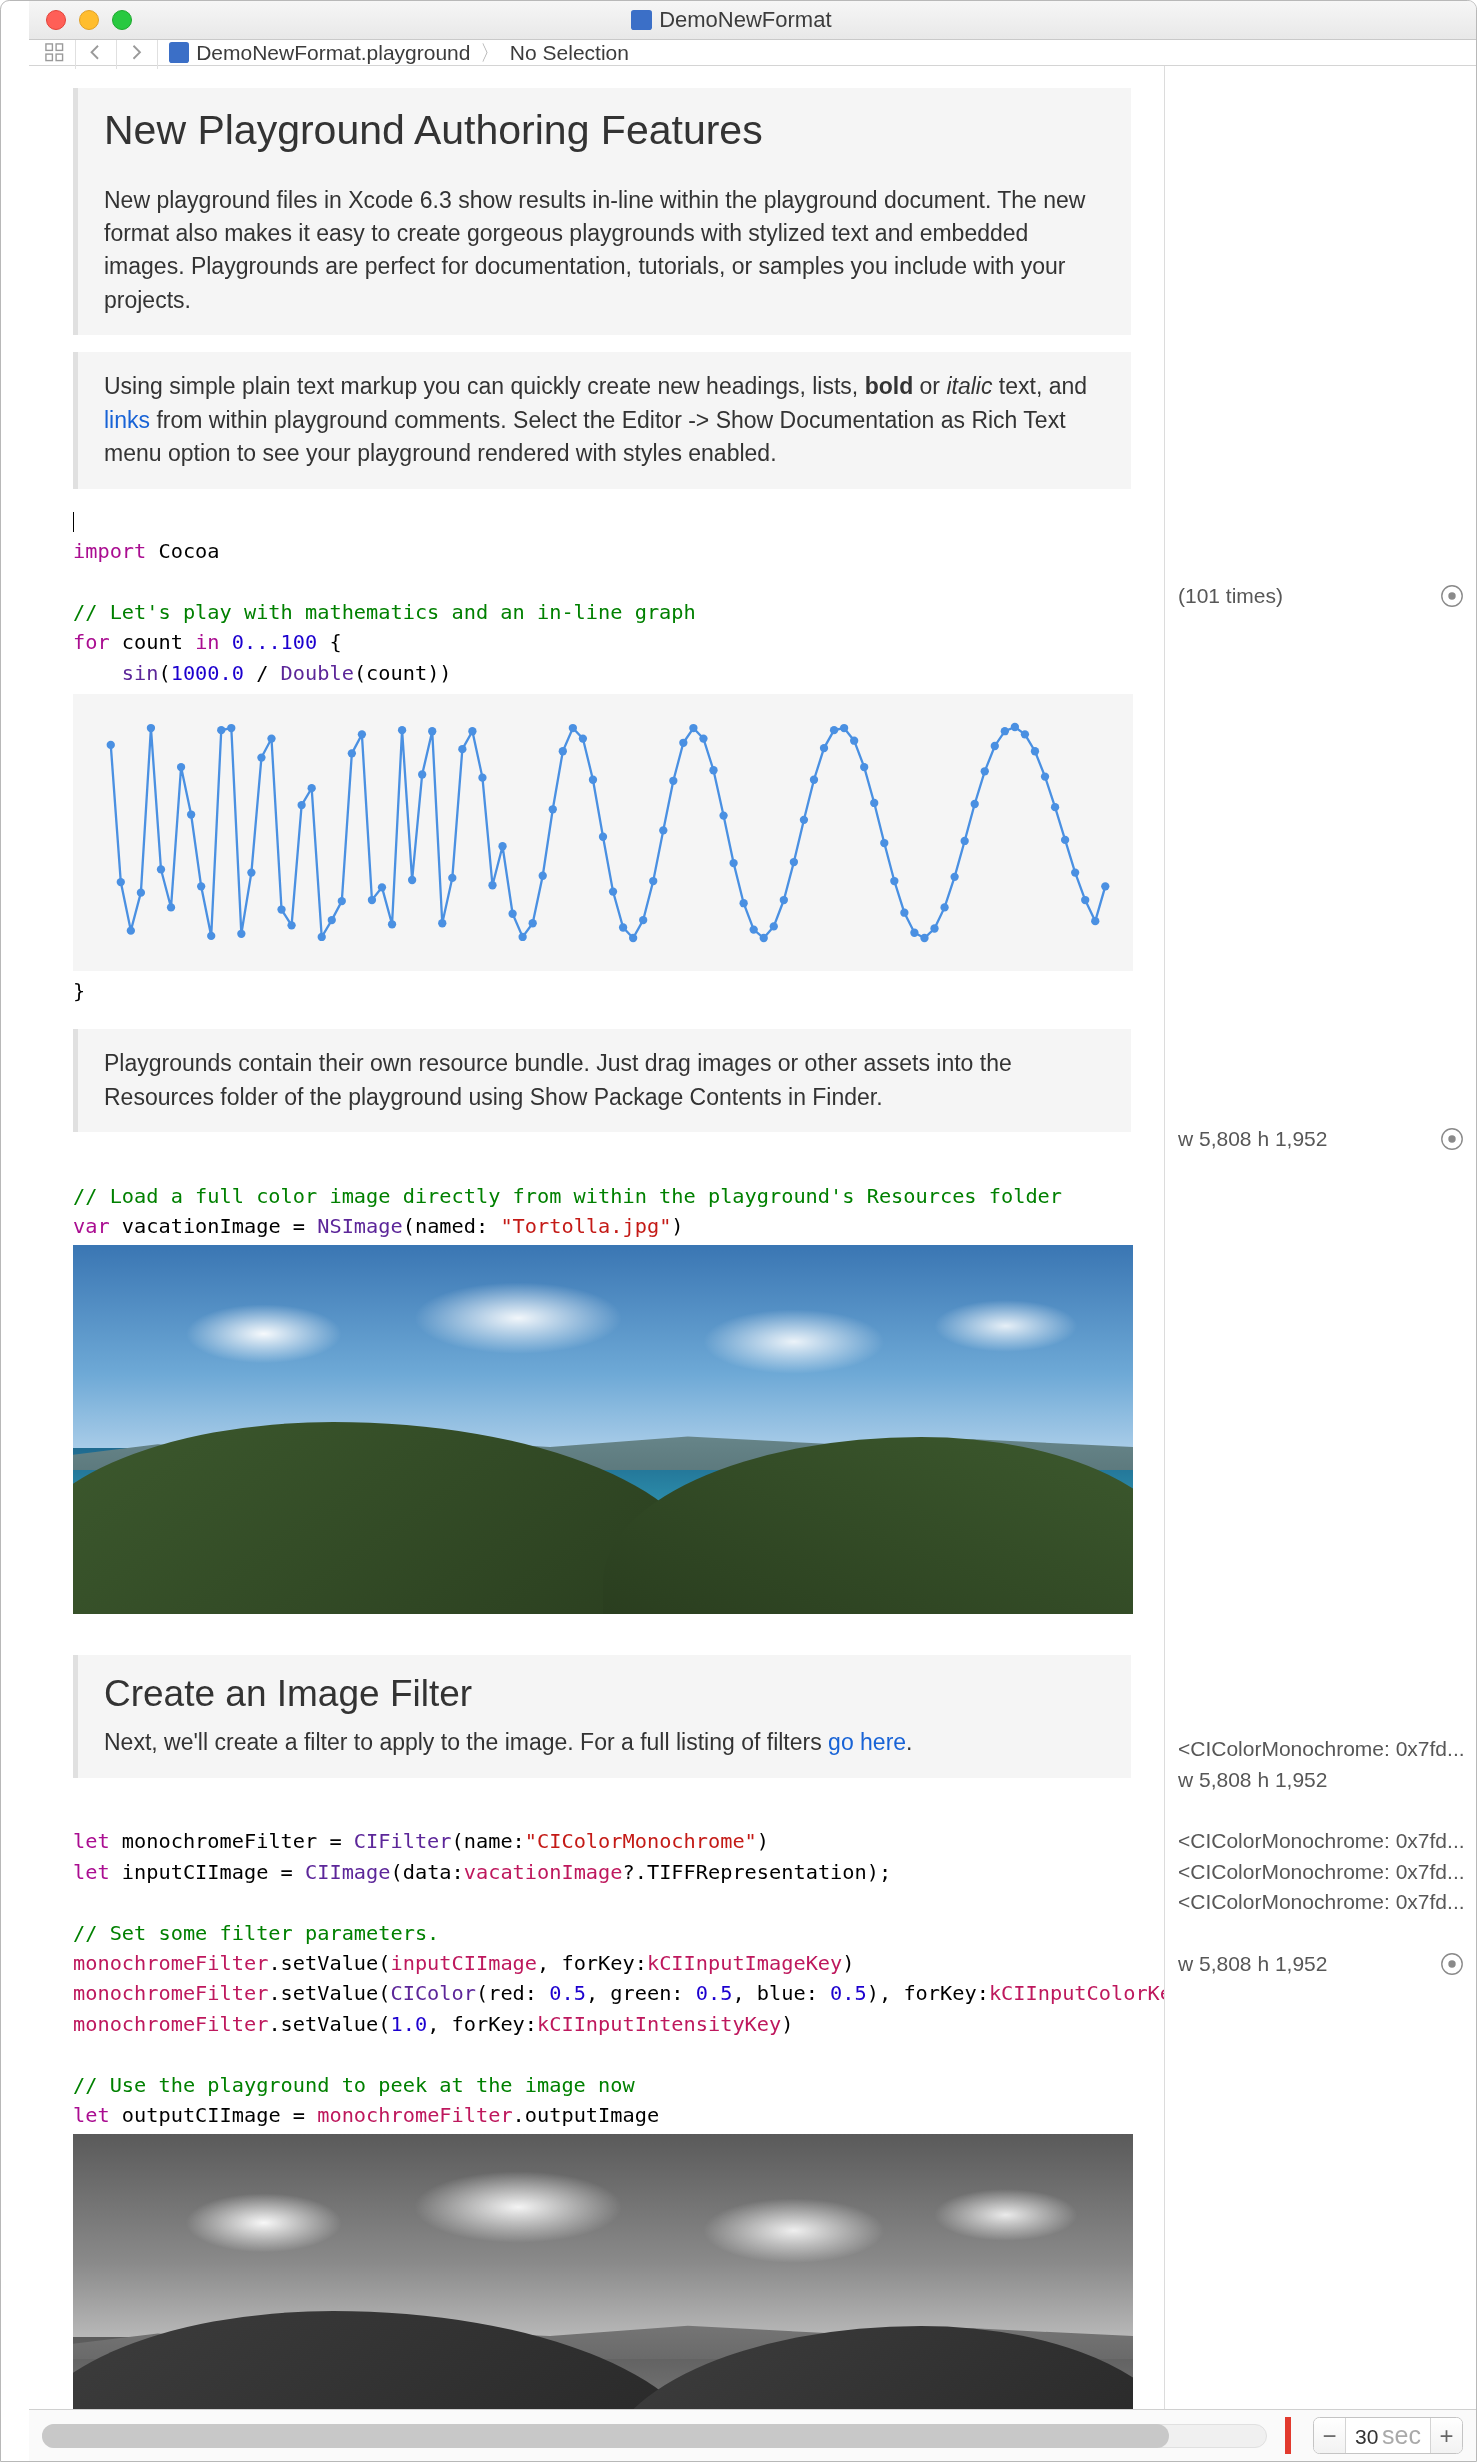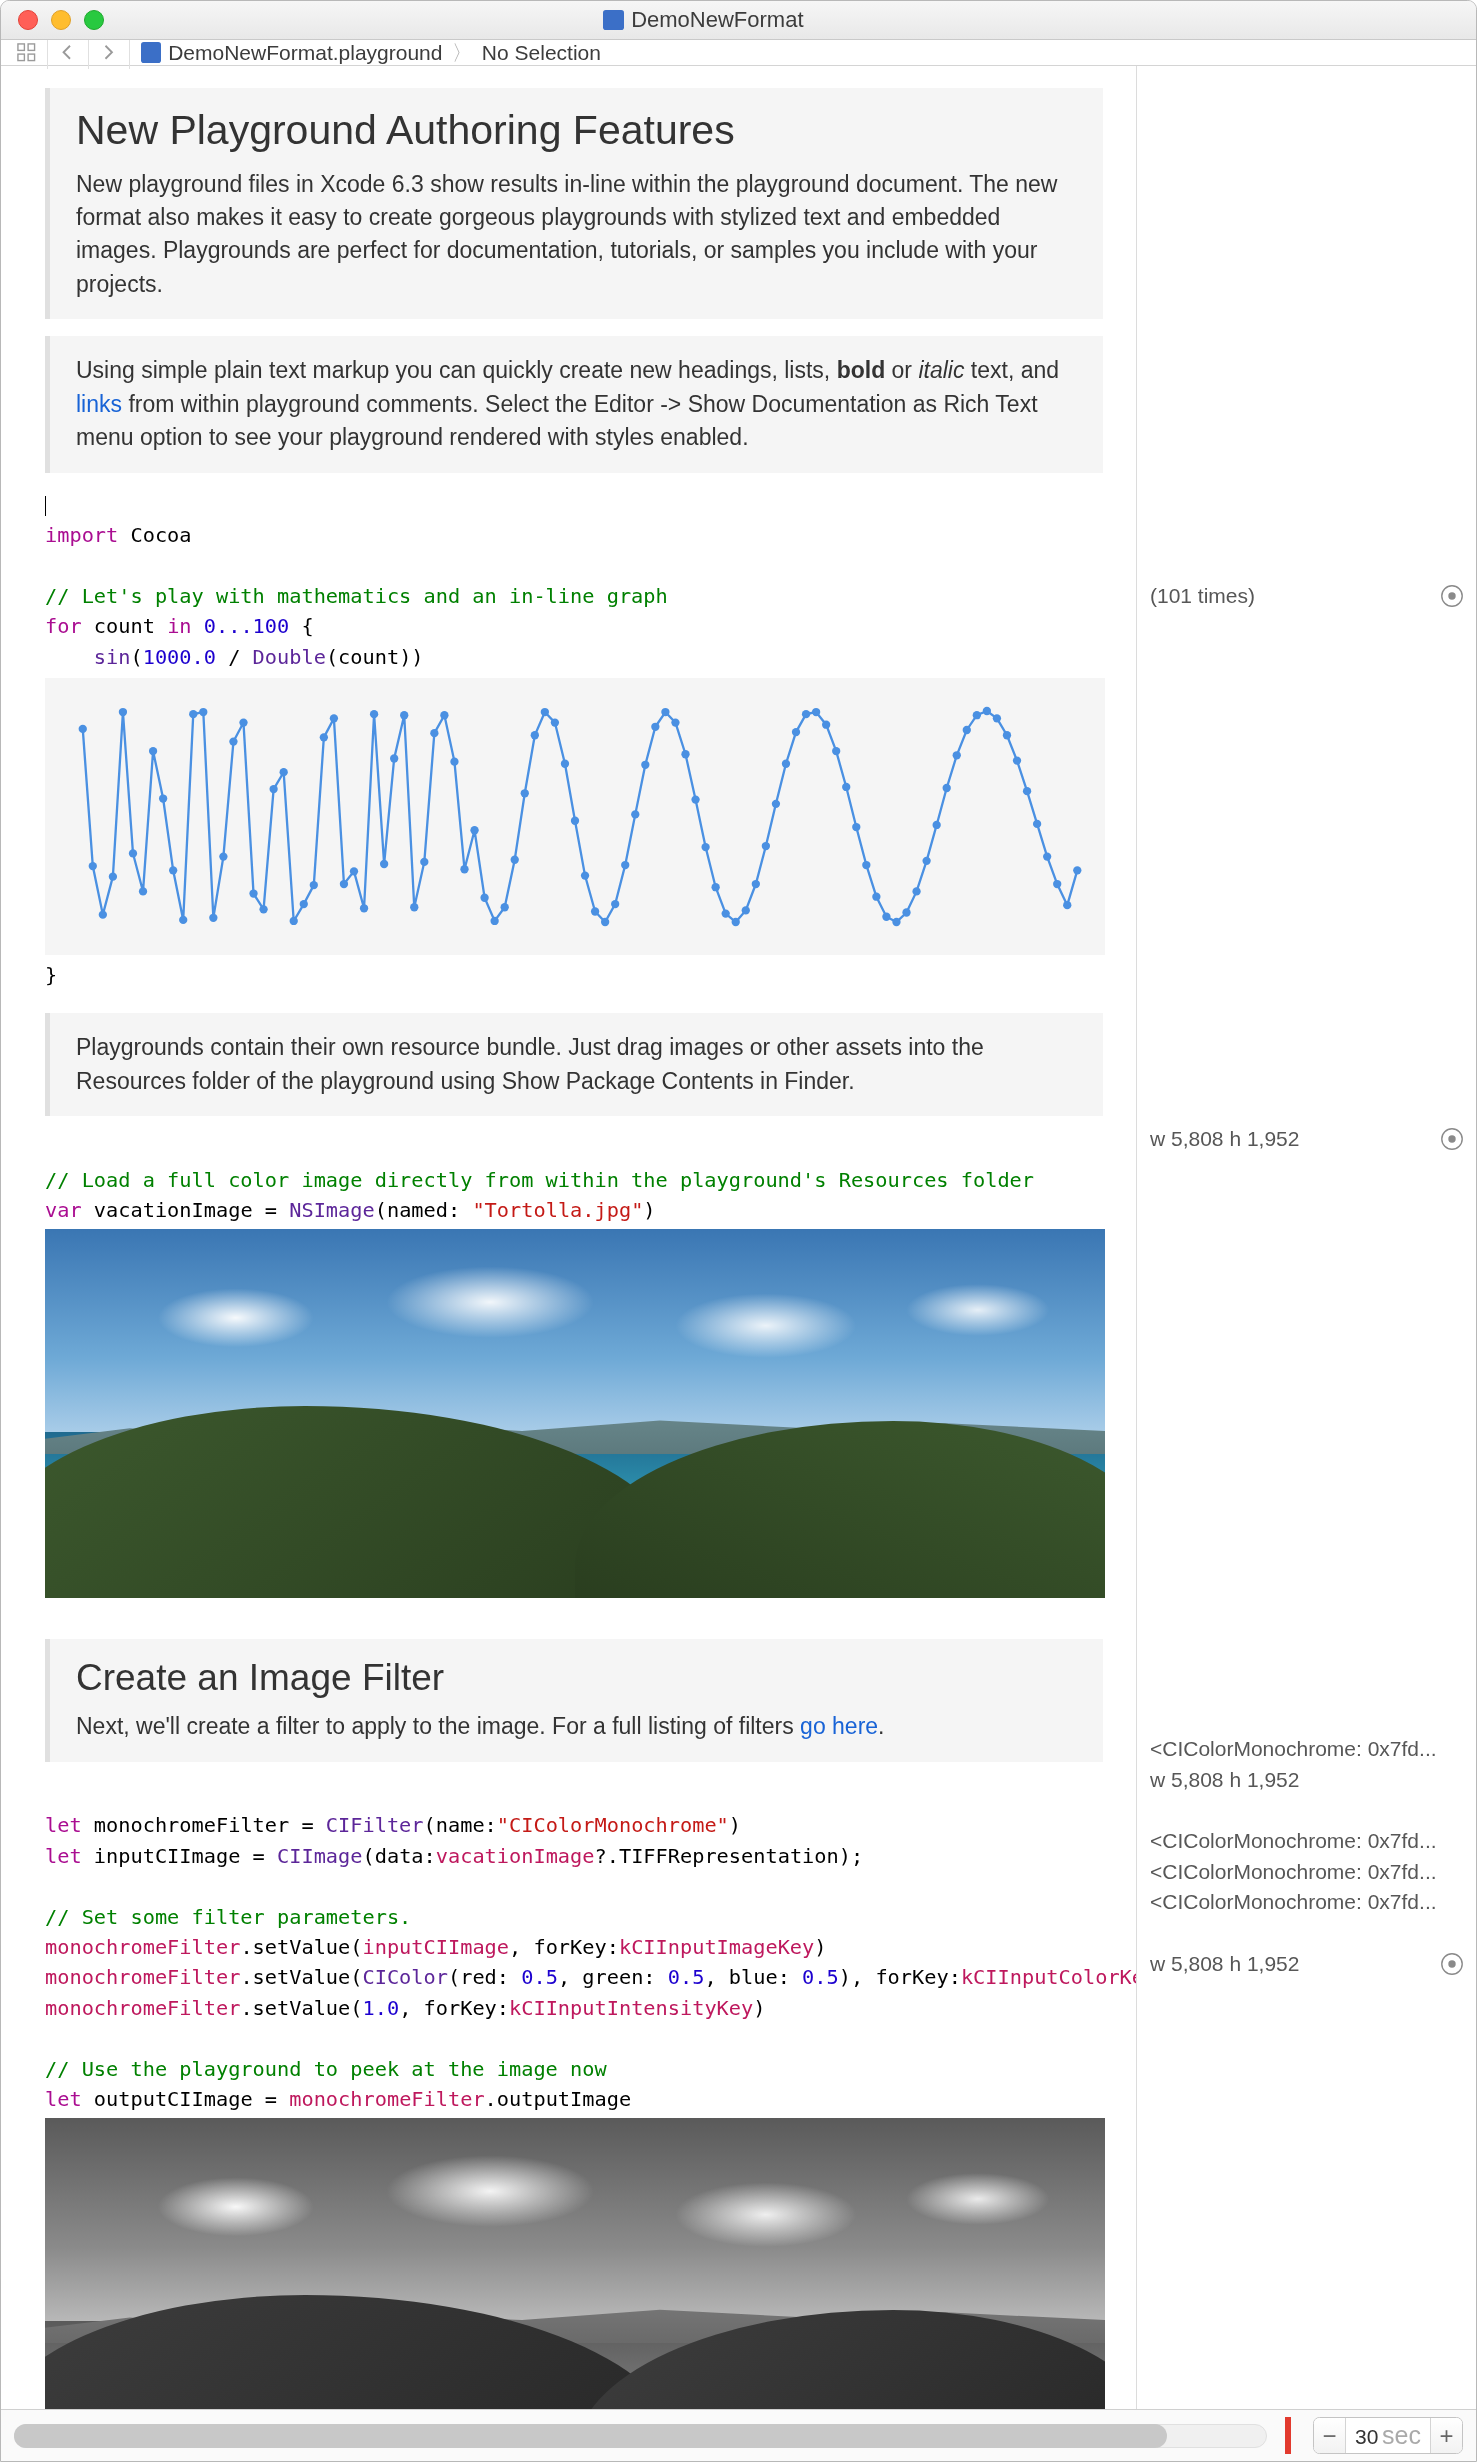--- a/index.html
+++ b/index.html
@@ -1,18 +1,18 @@
 <!DOCTYPE html>
 <html style="font-size:14.8px"><head>
 <meta charset="utf-8">
 <style>
 * { box-sizing: border-box; margin: 0; padding: 0; }
 body { font-family: -apple-system, "Helvetica Neue", Arial, sans-serif; background: #fff; width: 1477px; height: 2462px; overflow: hidden; }
 
-.window { width: 1477px; height: 2462px; display: flex; flex-direction: column; border: 0.9px solid #b8b8b8; border-radius: 9.2px 9.2px 0 0; overflow: hidden; }
+.window { width: 1477px; height: 2462px; display: flex; flex-direction: column; border: 0.9px solid #b8b8b8; border-radius: 9.2px 9.2px 0 0; overflow: hidden; padding-left: 28px; }
 
 
 .titlebar { height: 39px; background: linear-gradient(#f6f6f6,#e8e8e8); border-bottom: 0.9px solid #c9c9c9; display: flex; align-items: center; position: relative; }
 .traffic { display: flex; gap: 13px; padding-left: 16.6px; }
 .tl { width: 20.3px; height: 20.3px; border-radius: 50%; }
 .tl.close { background:#ff5f57; border:0.9px solid #e24238; }
 .tl.min   { background:#ffbd2e; border:0.9px solid #e0a028; }
 .tl.zoom  { background:#28c940; border:0.9px solid #1fa82e; }
 .titlebar .icon { width:20.3px; height:20.3px; margin-left: 499px; margin-right:7.4px; background:#3b6fc7; border-radius:2.8px; display:inline-block; }
 .titlebar .title { font-size: 22px; color:#3c3c3c; }
@@ -25,21 +25,21 @@
 .jb-chevron { color:#b0b0b0; padding:0 9.2px; }
 
 
 .main { flex:1; display:flex; overflow:hidden; }
 .editor { width: 1136px; overflow-y:auto; border-right:0.9px solid #dcdcdc; position:relative; }
 .sidebar { flex:1; background:#fff; position:relative; font-size:21px; color:#575757; }
 
 
 .content { padding: 22px 33px 22px 44px; }
 .doc-block { background:#f5f5f5; border-left:5.5px solid #e0e0e0; padding:18.5px 26px; margin-bottom:16.6px; }
-.doc-block h1 { font-size:41px; font-weight:400; color:#333; margin-bottom:14px; }
+.doc-block h1 { font-size:41px; font-weight:400; color:#333; margin-bottom:30px; }
 .doc-block p { font-size:23px; line-height:1.45; color:#333; }
 .doc-block .link { color:#1863d6; cursor:pointer; }
 .doc-block strong { font-weight:700; }
 .doc-block em { font-style:italic; }
 
 
 pre { font-family: Menlo, Consolas, monospace; font-size:20.3px; line-height:1.5; white-space:pre; color:#000; margin:5.5px 0 1.8px 0; }
 .kw { color:#aa0d91; }
 .comment { color:#008000; }
 .num { color:#1c00cf; }

